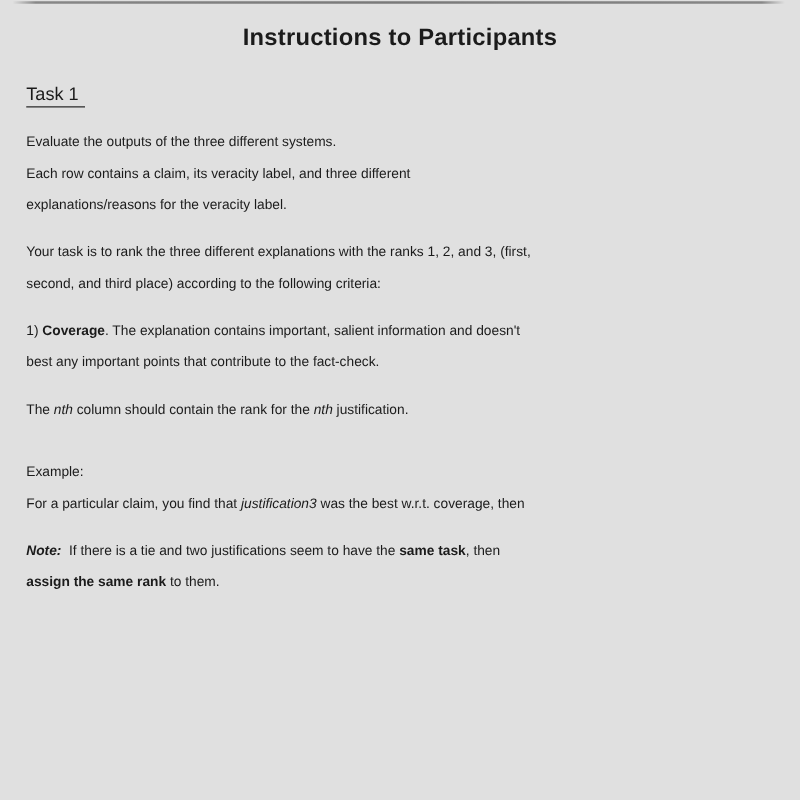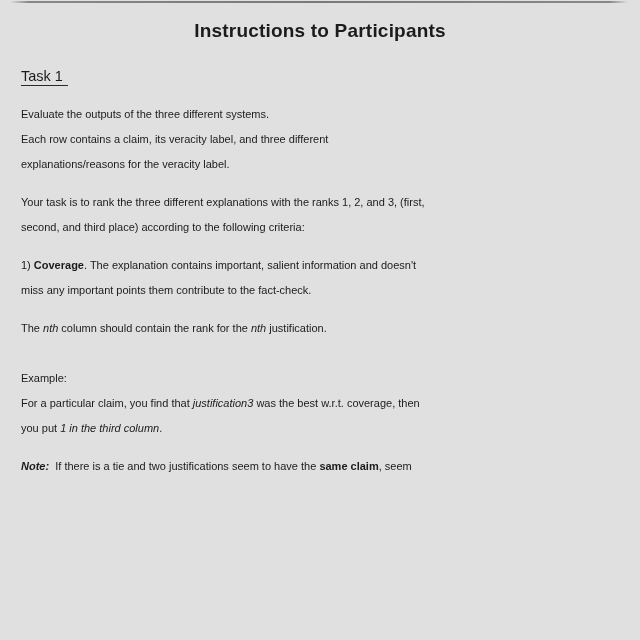--- a/index.html
+++ b/index.html
@@ -89,35 +89,34 @@
     <span class="line">explanations/reasons for the veracity label.</span>
   </p>
 
   <p class="para">
     <span class="line">Your task is to rank the three different explanations with the ranks 1, 2, and 3, (first,</span>
     <span class="line">second, and third place) according to the following criteria:</span>
   </p>
 
   <p class="para">
     <span class="line"><span>1) </span><b>Coverage</b><span>. The explanation contains important, salient information and doesn't</span></span>
-    <span class="line">miss any important points them contribute to the fact-check.</span>
+    <span class="line">best any important points that contribute to the fact-check.</span>
   </p>
 
 
   <p class="para">
     <span class="line"><span>The </span><i>nth</i><span> column should contain the rank for the </span><i>nth</i><span> justification.</span></span>
   </p>
 
   <p class="para gap-lg">
     <span class="line">Example:</span>
     <span class="line"><span>For a particular claim, you find that </span><i>justification3</i><span> was the best w.r.t. coverage, then</span></span>
-    <span class="line"><span>you put </span><i>1 in the third column</i><span>.</span></span>
   </p>
 
   <p class="para">
-    <span class="line"><span class="note-lead">Note:</span><span>  If there is a tie and two justifications seem to have the </span><b>same claim</b><span>, seem</span></span>
+    <span class="line"><span class="note-lead">Note:</span><span>  If there is a tie and two justifications seem to have the </span><b>same task</b><span>, then</span></span>
     <span class="line"><b>assign the same rank</b><span> to them.</span></span>
   </p>
 
   <p class="para">
     <span class="line">Example:</span>
   </p>
 </div>
 
 </body></html>

